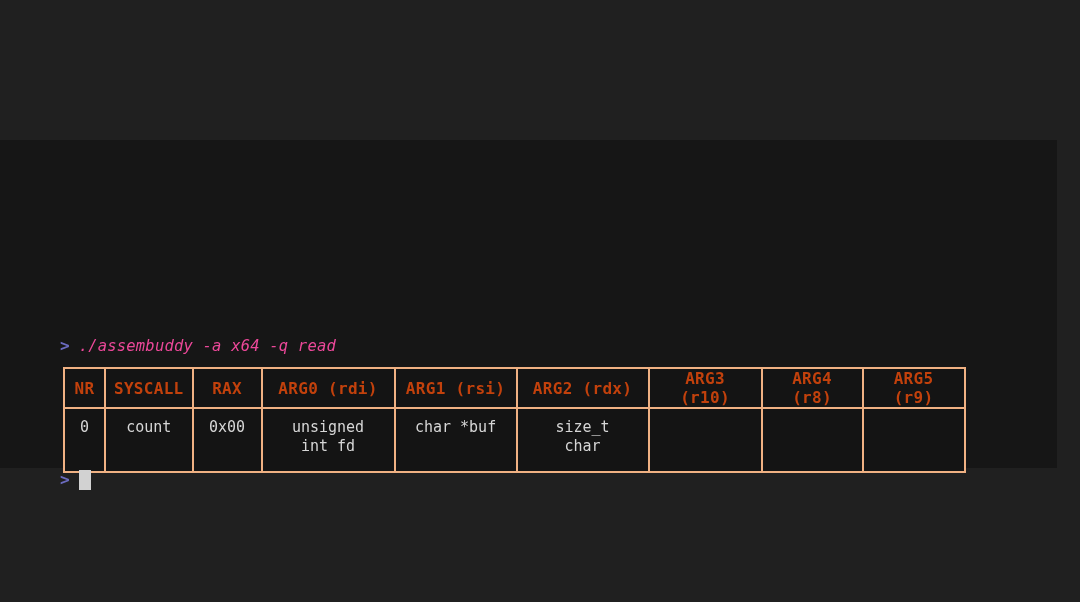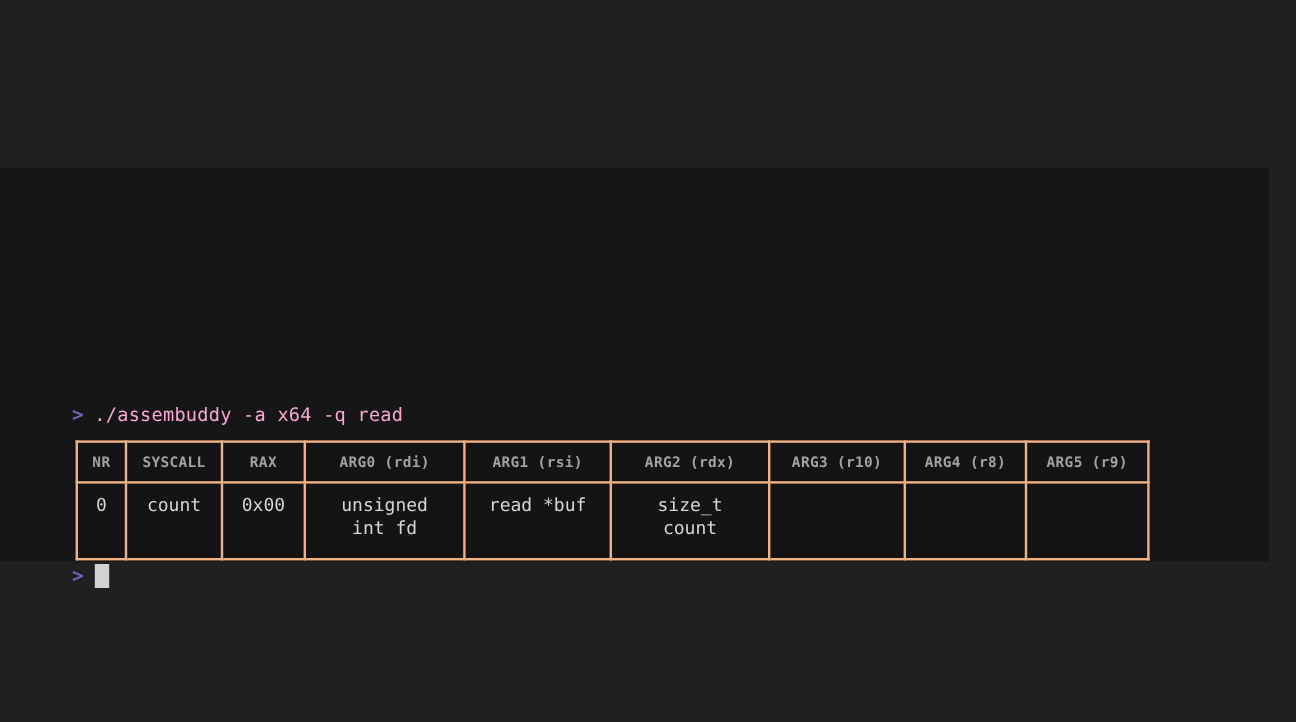--- a/index.html
+++ b/index.html
@@ -50,24 +50,25 @@
 
   .prompt-symbol {
     color: #6b6bbf;
     font-size: 16px;
     font-weight: bold;
     line-height: 20px;
     margin-right: 9px;
   }
 
   .command-text {
-    color: #f9a8d4;
+    color: #ec4899;
     font-size: 15.5px;
     line-height: 20px;
     letter-spacing: 0.2px;
+    font-style: italic;
   }
 
   #cursor-block {
     display: inline-block;
     width: 12px;
     height: 20px;
     background: #d2d2d2;
     vertical-align: middle;
   }
 
@@ -84,22 +85,22 @@
   #syscall-table td {
     border: 2px solid #f0b183;
     background: #141414;
     padding: 0;
     vertical-align: middle;
     text-align: center;
     white-space: pre-line;
   }
   #syscall-table th {
     height: 32px;
-    color: #a3a3a3;
-    font-size: 12px;
+    color: #c2410c;
+    font-size: 16px;
     font-weight: bold;
     letter-spacing: 0.3px;
     padding: 0 8px;
   }
   #syscall-table td {
     height: 53px;
     color: #d6d6d6;
     font-size: 15px;
     font-weight: normal;
     line-height: 19px;
@@ -156,23 +157,23 @@
           <th>ARG5 (r9)</th>
         </tr>
       </thead>
       <tbody>
         <tr>
           <td>0</td>
           <td>count</td>
           <td>0x00</td>
           <td>unsigned
 int fd</td>
-          <td>read *buf</td>
+          <td>char *buf</td>
           <td>size_t
-count</td>
+char</td>
           <td></td>
           <td></td>
           <td></td>
         </tr>
       </tbody>
     </table>
 
     <div class="term-line" id="prompt-line">
       <span class="prompt-symbol">&gt;</span>
       <span id="cursor-block"></span>

